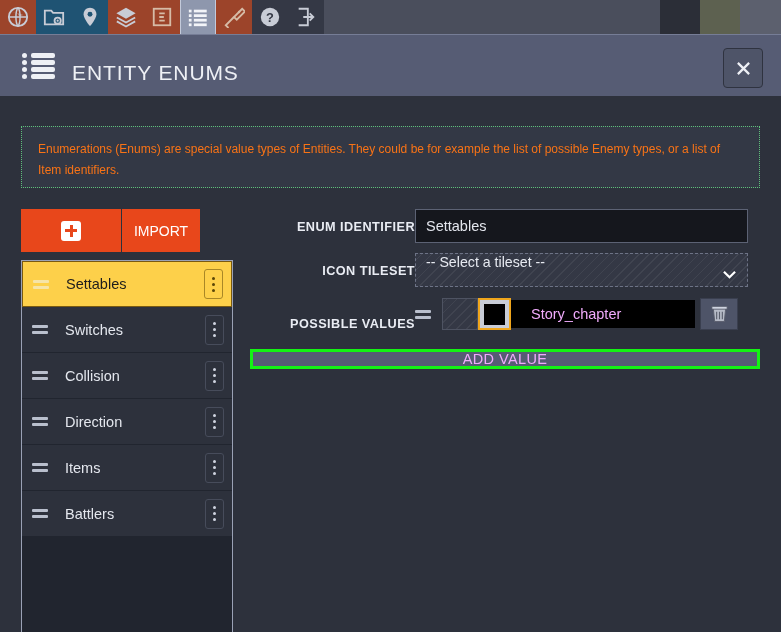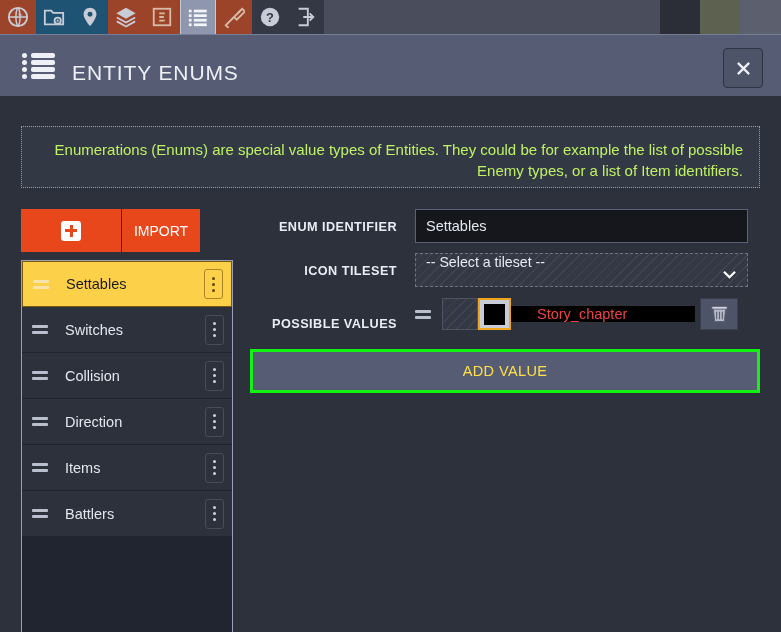--- a/index.html
+++ b/index.html
@@ -117,24 +117,23 @@
   #info-box {
     position: absolute;
     top: 30px; left: 21px;
     width: 739px;
     height: 62px;
     border: 1px dotted #5ec07a;
     background: #333845;
     padding: 12px 16px;
   }
   #info-text {
-    color: #bef264;
-    font-size: 15px;
+    color: #f97316;
+    font-size: 12px;
     line-height: 21px;
-    text-align: right;
   }
 
   
   #left-panel {
     position: absolute;
     top: 113px;
     left: 21px;
     width: 212px;
   }
   #btn-row {
@@ -261,21 +260,20 @@
     width: 510px;
   }
   .form-row {
     display: flex;
     align-items: flex-start;
     margin-bottom: 10px;
   }
   .form-label {
     width: 165px;
     text-align: right;
-    padding-right: 18px;
     padding-top: 11px;
     color: #e9ecf3;
     font-size: 12.7px;
     font-weight: bold;
     letter-spacing: 0.45px;
   }
 
   #enum-identifier-input {
     width: 333px;
     height: 34px;
@@ -353,50 +351,50 @@
     align-items: center;
     justify-content: center;
     cursor: pointer;
   }
   #value-swatch-inner {
     width: 21px; height: 21px;
     background: #000000;
   }
   #value-text-input {
     width: 184px;
-    height: 16px;
+    height: 28px;
     background: #000000;
     border: none;
-    color: #ef4444;
+    color: #f0abfc;
     font-size: 14.5px;
-    padding: 0 26px;
+    padding: 0 20px;
     font-family: "Liberation Sans", sans-serif;
     outline: none;
   }
   #value-delete {
     width: 38px; height: 32px;
     background: #4e5468;
     border: 1px solid #3a3f4f;
     display: flex;
     align-items: center;
     justify-content: center;
     margin-left: 5px;
     cursor: pointer;
   }
   #value-delete svg { width: 17px; height: 18px; }
 
   #add-value-button {
     position: absolute;
     left: 0px;
     top: 140px;
     width: 510px;
-    height: 44px;
+    height: 20px;
     background: #565c74;
     border: 3px solid #14f214;
-    color: #fde047;
+    color: #f0abfc;
     font-size: 14.5px;
     display: flex;
     align-items: center;
     justify-content: center;
     cursor: pointer;
     letter-spacing: 0.4px;
   }
 </style>
 </head>
 <body>

